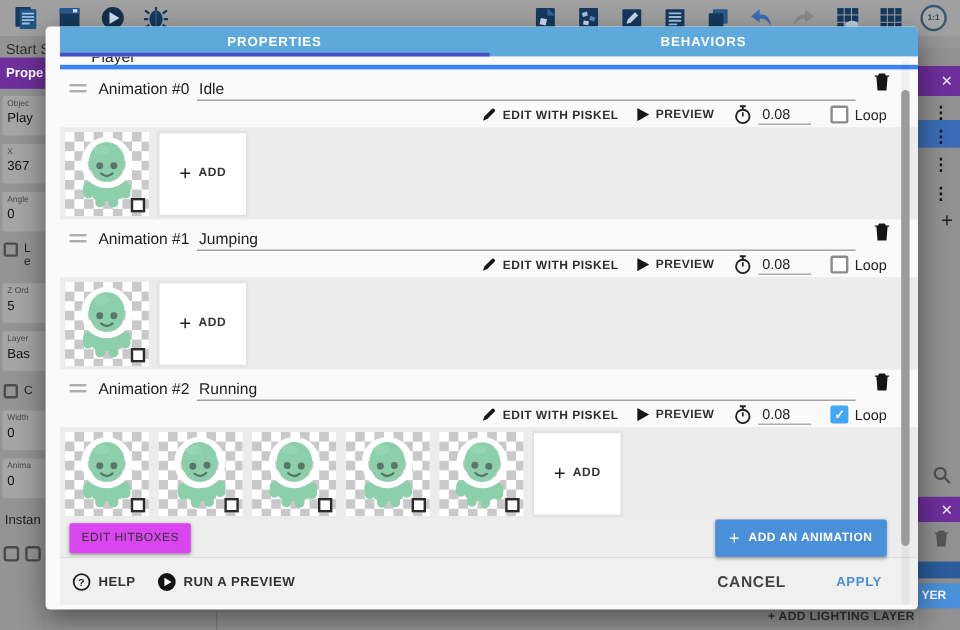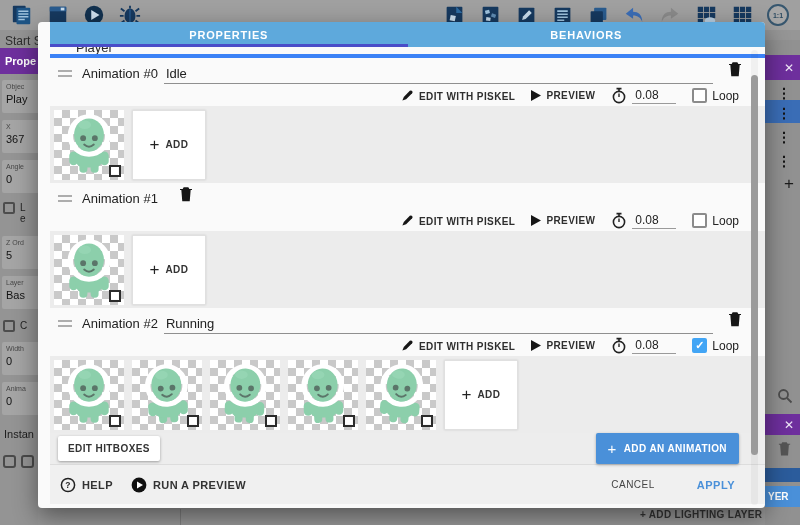--- a/index.html
+++ b/index.html
@@ -70,26 +70,26 @@
   .frames-strip { height:77px; background:#ececec; display:flex; align-items:center; gap:8px; padding-left:4px; }
   .thumb { position:relative; width:70px; height:70px; flex:none; background:#fff;
     background-image:conic-gradient(#c9c9c9 90deg,#fff 90deg 180deg,#c9c9c9 180deg 270deg,#fff 270deg); background-size:16px 16px; }
   .thumb svg.char { position:absolute; left:3px; top:2px; width:64px; height:64px; }
   .corner-box { position:absolute; right:3px; bottom:3px; width:12px; height:12px; background:rgba(255,255,255,.85); border:2px solid #2b2b2b; }
   .add-tile { width:74px; height:70px; flex:none; background:#fff; border:1px solid #e0e0e0; display:flex; align-items:center; justify-content:center; gap:6px; cursor:pointer; box-shadow:0 0 2px rgba(0,0,0,.12); }
   .add-tile .plus { font-size:17px; color:#222; font-weight:normal; }
   .add-tile .add-label { font-size:10px; font-weight:bold; color:#333; letter-spacing:.5px; }
 
   .actions-row { height:31px; background:#ededed; display:flex; align-items:center; padding:0 26px 0 8px; gap:8px; }
-  .gray-btn { background:#ffffff; border-radius:2px; box-shadow:0 1px 3px rgba(0,0,0,.35); font-size:10px; font-weight:bold; color:#333; letter-spacing:.4px; padding:7px 10px; cursor:pointer;text-align:center; }
+  .gray-btn { background:#d946ef; border-radius:2px; box-shadow:0 1px 3px rgba(0,0,0,.35); font-size:10px; font-weight:normal; color:#333; letter-spacing:.4px; padding:7px 10px; cursor:pointer;text-align:center; }
   .add-anim-btn { margin-left:auto; background:#4a90d9; border-radius:2px; box-shadow:0 1px 3px rgba(0,0,0,.3); color:#fff; font-size:10px; font-weight:bold; letter-spacing:.4px; padding:7px 12px; display:flex; align-items:center; gap:7px; cursor:pointer; }
   .add-anim-btn .plus { font-size:15px; font-weight:normal; }
   .dlg-footer { height:40px; background:#f0f0f0; border-top:1px solid #ddd; display:flex; align-items:center; padding:0 30px 0 10px; gap:18px; }
   .footer-item { display:flex; align-items:center; gap:6px; font-size:11px; font-weight:bold; color:#333; letter-spacing:.4px; cursor:pointer; }
-  .cancel-btn { margin-left:auto; font-size:10px; font-weight:normal; color:#444; letter-spacing:.5px; cursor:pointer; }
+  .cancel-btn { margin-left:auto; font-size:13px; font-weight:bold; color:#444; letter-spacing:.5px; cursor:pointer; }
   .apply-btn { margin-left:24px; font-size:11px; font-weight:bold; color:#4a90d9; letter-spacing:.5px; cursor:pointer; }
 
   .dlg-scrollbar { position:absolute; right:7px; top:28px; width:7px; height:455px; background:rgba(0,0,0,.04); border-radius:4px; }
   .dlg-scroll-thumb { position:absolute; left:0; top:25px; width:7px; height:380px; background:#9b9b9b; border-radius:4px; }
 </style>
 </head>
 <body>
 
 <div class="screen">
 
@@ -358,20 +358,21 @@
         </div>
       </div>
 
       <div class="anim-section">
         <div class="anim-header">
           <span class="drag-handle">
               <i></i>
               <i></i>
             </span>
           <span class="anim-title">Animation #1</span>
+          <span class="anim-name">Jumping</span>
           <span class="trash-btn">
             <svg width="16" height="18" viewBox="0 0 24 26">
                 <path d="M5 7h14l-1.4 17H6.4L5 7zm3.5-4h7L17 5.5h4V7H3V5.5h4L8.5 3z" fill="#161616"></path>
               </svg>
           </span>
         </div>
         <div class="anim-controls">
           <span class="ctrl">
             <svg width="13" height="13" viewBox="0 0 14 14">
                 <path d="M1.5 12.5 L3 8.5 L9.5 2 a1.5 1.5 0 0 1 2.1 0 l.4.4 a1.5 1.5 0 0 1 0 2.1 L5.5 11 Z" fill="#161616"></path>

